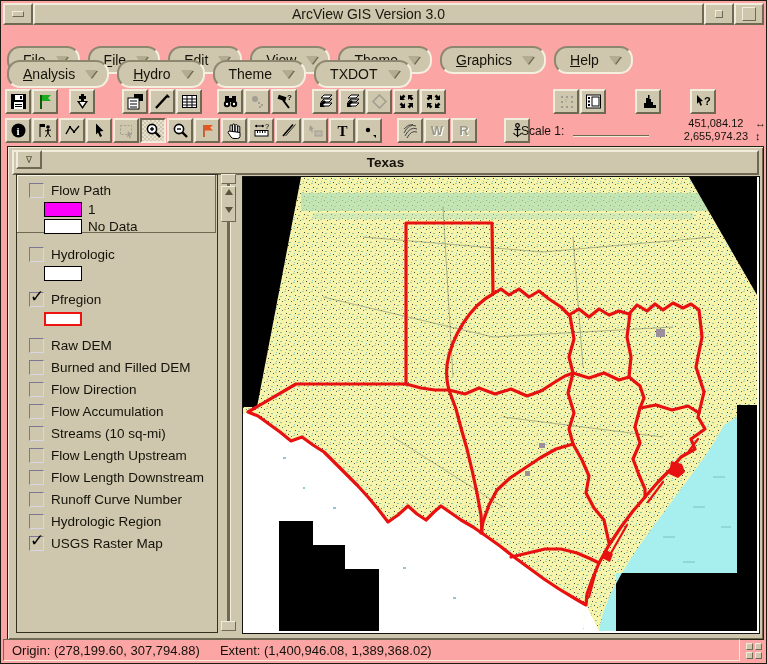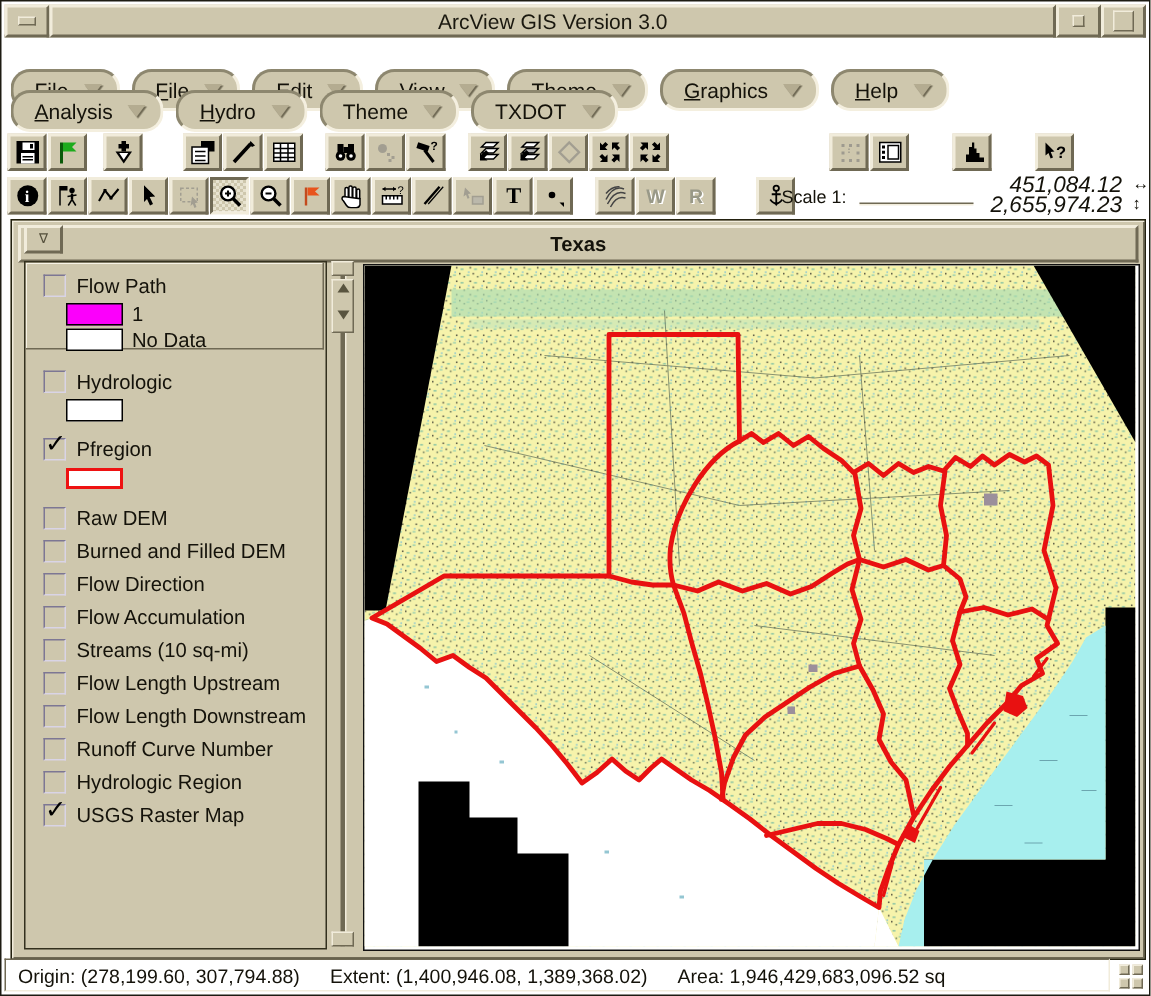--- a/index.html
+++ b/index.html
@@ -1,17 +1,17 @@
 <!DOCTYPE html>
 <html><head>
 <meta charset="utf-8">
 <style>
   html,body{margin:0;padding:0;}
   body{font-family:"Liberation Sans","DejaVu Sans",sans-serif;background:#888;}
-  #app{position:relative;width:767px;height:664px;background:#ffffff;overflow:hidden;
+  #app{position:relative;width:767px;height:664px;background:#fca5a5;overflow:hidden;
        border:1px solid #1d1b12;box-sizing:border-box;}
   .raised{background:#cec7ad;border-top:2px solid #f1ecdb;border-left:2px solid #f1ecdb;
           border-bottom:2px solid #6f6954;border-right:2px solid #6f6954;}
   
   #titlebar{position:absolute;left:2px;top:2px;right:2px;height:22px;display:flex;align-items:stretch;}
   #titlebar .tb-mid{flex:1;display:flex;align-items:center;justify-content:center;
       font-size:14px;color:#1a180f;}
   .tb-btn{width:26px;display:flex;align-items:center;justify-content:center;}
   .dash-glyph{width:10px;height:4px;background:#cec7ad;border-top:1px solid #f1ecdb;border-left:1px solid #f1ecdb;border-bottom:1px solid #6f6954;border-right:1px solid #6f6954;}
   .sq-s{width:6px;height:6px;border:1px solid #6f6954;border-top-color:#f1ecdb;border-left-color:#f1ecdb;}
@@ -32,21 +32,21 @@
   .tbtn{width:26px;height:25px;box-sizing:border-box;margin-right:1px;display:flex;align-items:center;justify-content:center;position:relative;}
   .tbtn svg{display:block;}
   .tbtn.pressed{background:repeating-conic-gradient(#e7e2cf 0 25%,#cec7ad 0 50%) 0 0/4px 4px;
       border-top:2px solid #6f6954;border-left:2px solid #6f6954;border-bottom:2px solid #f1ecdb;border-right:2px solid #f1ecdb;}
   .gap10{width:10px;} .gap14{width:14px;} .gap26{width:26px;} .gap105{width:106px;} .gap28{width:28px;}
   .etched{color:#998;text-shadow:1px 1px 0 #fff;font-weight:bold;}
   
   #scaleblock{position:absolute;left:520px;top:116px;width:245px;height:28px;font-size:12px;color:#14120a;}
   #scale-label{position:absolute;left:0;top:7px;}
   #scale-input{position:absolute;left:52px;top:17px;width:76px;border-bottom:1px solid #6f6954;height:1px;box-shadow:0 1px 0 #f1ecdb;}
-  #coords{position:absolute;right:18px;top:0;text-align:right;font-size:15px;line-height:13px;font-style:italic;}
+  #coords{position:absolute;right:18px;top:0;text-align:center;font-size:11px;line-height:13px;}
   #coord-arrows{position:absolute;right:0;top:0;font-size:11px;line-height:13px;}
   
   #viewwin{position:absolute;left:6px;top:145px;width:755px;height:492px;background:#cec7ad;
       border:1px solid #23210f;box-shadow:inset 1px 1px 0 #f1ecdb, inset -1px -1px 0 #6f6954;}
   #viewtitle{position:absolute;left:4px;right:4px;top:3px;height:21px;
       border-top:2px solid #f1ecdb;border-left:2px solid #f1ecdb;border-bottom:2px solid #6f6954;border-right:2px solid #6f6954;
       display:flex;align-items:center;justify-content:center;font-size:13.5px;font-weight:bold;color:#14120a;}
   #viewmenu-btn{position:absolute;left:8px;top:3px;width:22px;height:15px;font-size:9px;color:#55503c;
       display:flex;align-items:center;justify-content:center;}
   
@@ -633,21 +633,20 @@
             <path d="M384,348 L368,376"></path>
             <path d="M352,398 L346,420"></path>
         </g>
       </svg>
     </div>
   </div>
 
   <div id="statusbar">
     <span>Origin: (278,199.60, 307,794.88)</span>
     <span>Extent: (1,400,946.08, 1,389,368.02)</span>
-    <span>Area: 1,946,429,683,096.52 sq</span>
   </div>
   <div id="grip">
       <i></i>
       <i></i>
       <i></i>
       <i></i>
     </div>
 
 </div>
 

